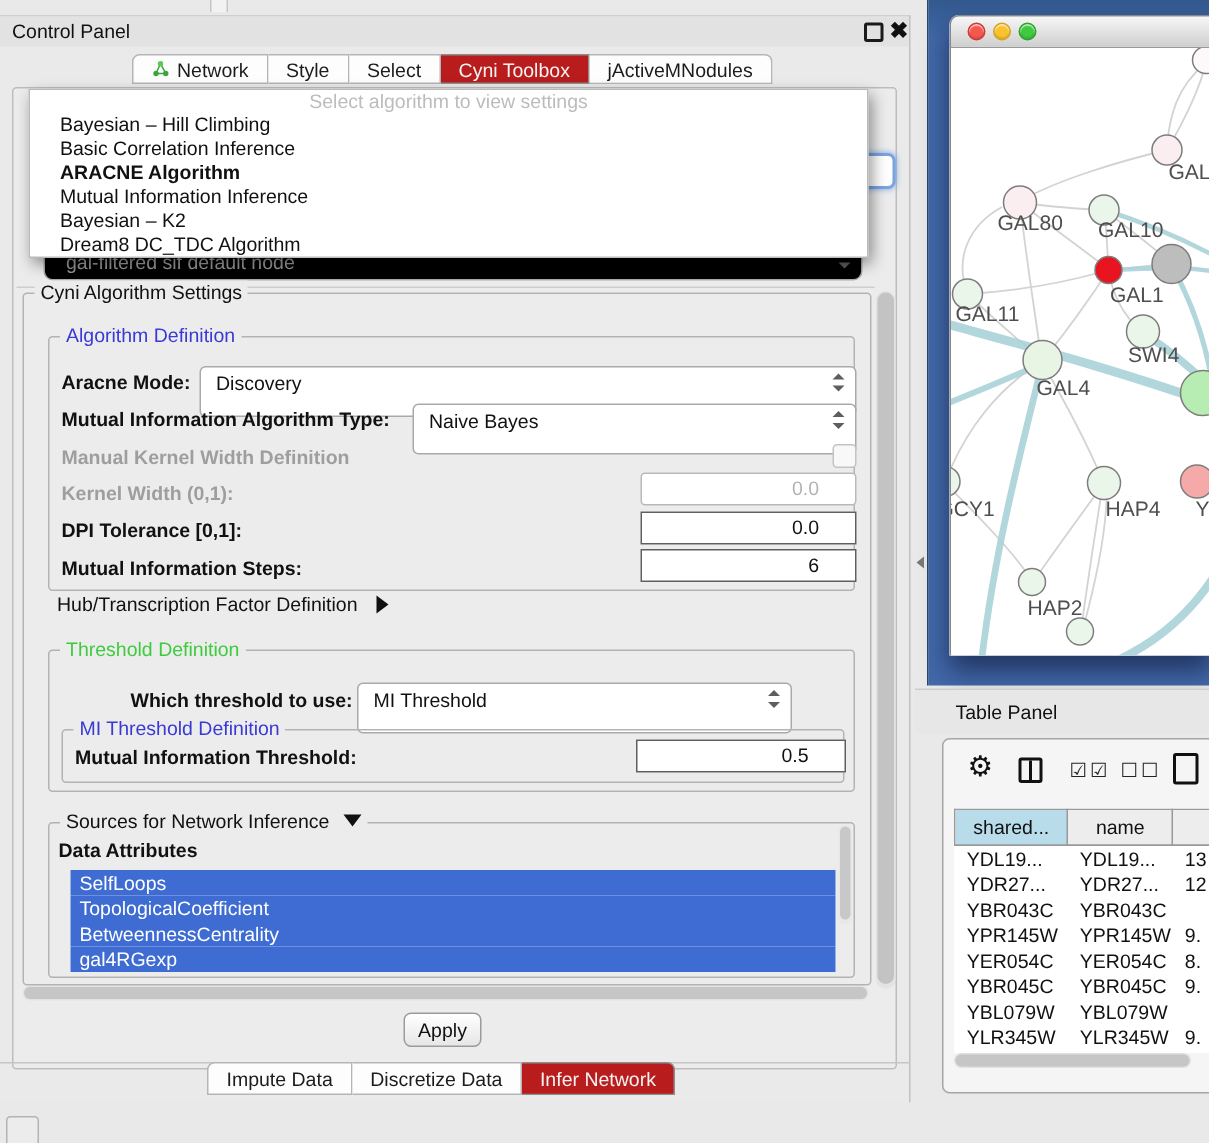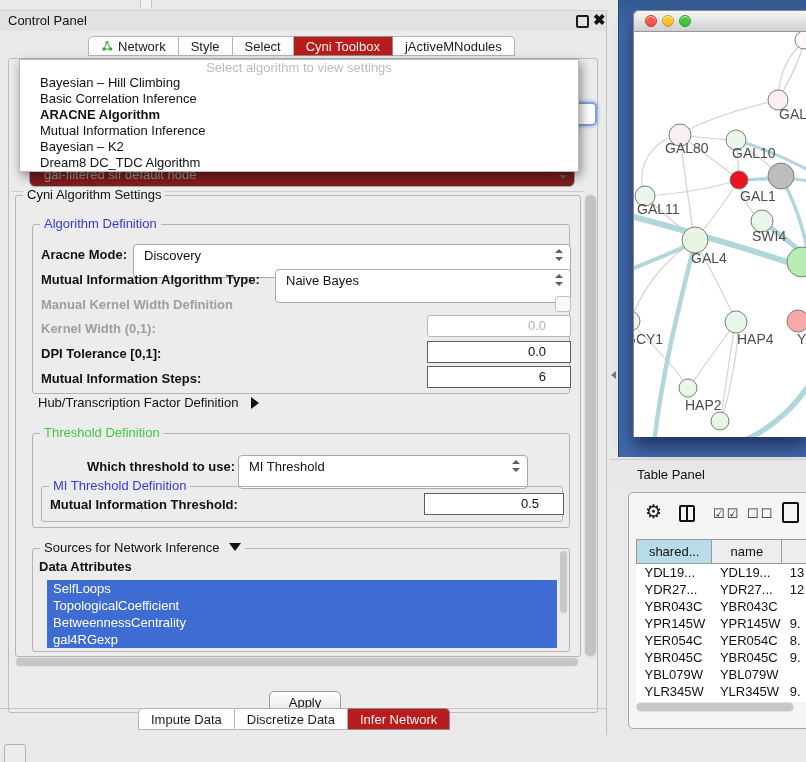--- a/index.html
+++ b/index.html
@@ -15,21 +15,21 @@
   .cp-tabs{position:absolute;left:88px;top:25px;height:20px;display:flex;}
   .tab{display:flex;align-items:center;gap:5px;padding:0 12px;background:#fdfdfd;border:1px solid #b5b5b5;
        border-left:none;color:#1c1c1c;white-space:nowrap;box-sizing:border-box;}
   .tab:first-child{border-left:1px solid #b5b5b5;border-top-left-radius:5px;}
   .tab:last-child{border-top-right-radius:5px;justify-content:flex-end;}
   .tab.selected{background:#b91c1c;color:#f3f3f3;border-color:#8d8d8d;}
   .cp-main{position:absolute;left:8px;top:47px;width:590px;height:655px;background:#ececec;
       border:1px solid #bdbdbd;border-radius:3px;box-sizing:border-box;}
   
   .ghost-combo{position:absolute;left:20px;top:103px;width:546px;height:25px;border:1px solid #ababab;
-      border-radius:6px;background:#7f1d1d;color:#9a9a9a;line-height:24px;padding-left:14px;box-sizing:border-box;}
+      border-radius:6px;background:#000000;color:#9a9a9a;line-height:24px;padding-left:14px;box-sizing:border-box;}
   .focus-remnant{position:absolute;left:552px;top:43px;width:36px;height:24px;border:2px solid #7aa3e0;
       border-radius:5px;background:#fff;box-shadow:0 0 4px #7aa3e0;box-sizing:border-box;}
   
   .popup{position:absolute;left:10px;top:0;width:560px;height:113px;background:#fff;border:1px solid #b9b9b9;
       box-shadow:2px 4px 10px rgba(0,0,0,.45);z-index:5;box-sizing:border-box;}
   .popup-placeholder{height:15px;line-height:15px;text-align:center;color:#bcbcbc;}
   .dd-item{height:16px;line-height:16px;padding-left:20px;}
   .dd-item.bold{font-weight:bold;}
   .viewport-line{position:absolute;left:2px;top:132px;width:572px;border-top:1px solid #cdcdcd;}
   .vscroll{position:absolute;left:575px;top:135px;width:13px;height:465px;background:#e3e3e3;border-radius:6px;}
@@ -61,22 +61,22 @@
   .checkbox{position:absolute;width:14px;height:14px;border:1px solid #c3c3c3;border-radius:3px;background:#f8f8f8;}
   .hub-row{position:absolute;left:22px;top:199px;white-space:nowrap;}
   .tri-right{display:inline-block;margin-left:9px;width:0;height:0;border-top:6px solid transparent;
       border-bottom:6px solid transparent;border-left:8px solid #111;vertical-align:-2px;}
   .tri-down{display:inline-block;margin-left:6px;width:0;height:0;border-left:6px solid transparent;
       border-right:6px solid transparent;border-top:8px solid #111;vertical-align:1px;}
   .attr-list{position:absolute;left:14px;top:31px;width:510px;height:68px;background:#fff;}
   .attr-item{height:17px;line-height:17px;background:#3e6cd2;color:#fff;padding-left:6px;white-space:nowrap;}
   .attr-scroll{position:absolute;right:1px;top:1px;width:9px;height:66px;background:#e8e8e8;border-radius:4px;}
   .attr-scroll .thumb{position:absolute;left:1px;top:1px;width:7px;height:62px;background:#c8c8c8;border-radius:4px;}
-  .apply-btn{position:absolute;left:260px;top:616px;width:72px;height:23px;border:1px solid #9b9b9b;border-radius:5px;
-      background:linear-gradient(#ffffff,#e6e6e6);text-align:center;line-height:21px;box-sizing:border-box;margin-top:16px;}
+  .apply-btn{position:absolute;left:260px;top:616px;width:52px;height:23px;border:1px solid #9b9b9b;border-radius:5px;
+      background:linear-gradient(#ffffff,#e6e6e6);text-align:center;line-height:21px;box-sizing:border-box;}
   .bottom-line{position:absolute;left:0;top:697px;right:0;border-top:1px solid #c6c6c6;}
   .cp-bottom-tabs{position:absolute;left:138px;top:697px;height:22px;display:flex;}
   
   .desktop{position:absolute;left:618px;top:0;width:188px;height:457px;border-left:1px solid #24486f;
       background:linear-gradient(180deg,#33598f 0,#4269ab 26px,#4269ab 100%);box-sizing:border-box;}
   .net-window{position:absolute;left:633px;top:10px;width:175px;height:427px;border-radius:6px 0 0 0;
       box-shadow:0 10px 18px rgba(0,0,25,.5);background:#fff;}
   .net-titlebar{position:relative;height:22px;background:linear-gradient(#f7f7f7,#cfcfcf);
       border-bottom:1px solid #999;border-top:1px solid #888;border-left:1px solid #888;
       border-radius:6px 0 0 0;box-sizing:border-box;}

